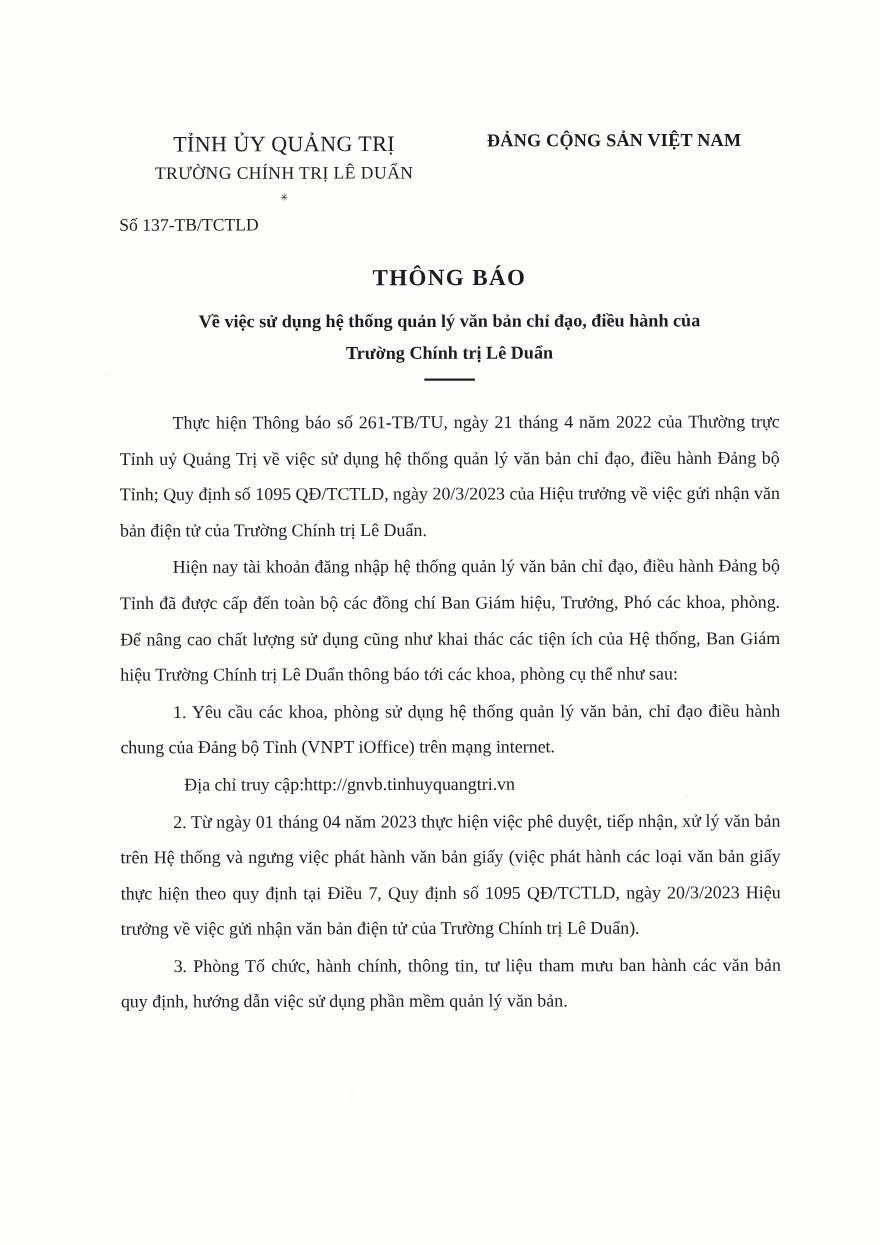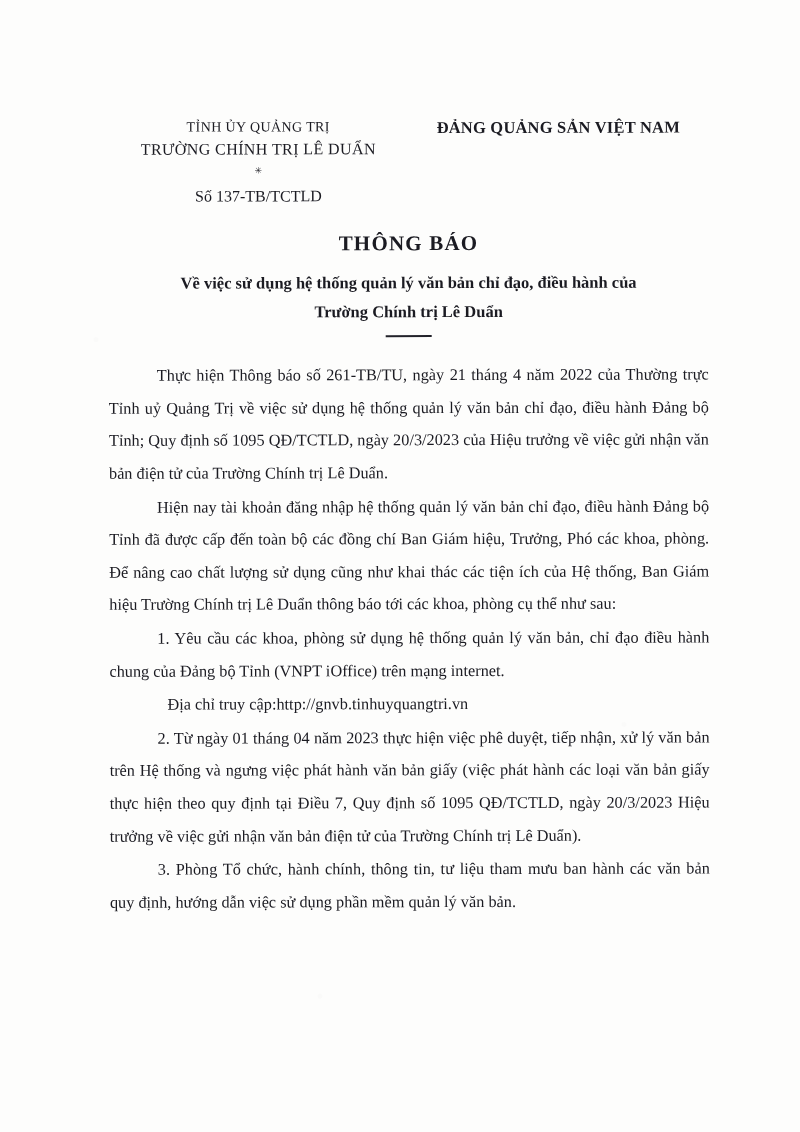--- a/index.html
+++ b/index.html
@@ -46,21 +46,21 @@
   .header-left {
     width: 300px;
     text-align: center;
   }
   .header-right {
     width: 300px;
     text-align: center;
     padding-top: 1px;
   }
   .org-line {
-    font-size: 14px;
+    font-size: 20px;
     letter-spacing: 0.4px;
     line-height: 1.45;
     white-space: nowrap;
   }
   .org-line.small {
     font-size: 16px;
   }
   .party-line {
     font-size: 16.5px;
     font-weight: bold;
@@ -74,21 +74,21 @@
     color: #2a2a30;
   }
   .meta-row {
     display: flex;
     align-items: baseline;
     justify-content: space-between;
     margin-top: 12px;
   }
   .doc-number {
     width: 300px;
-    text-align: center;
+    text-align: left;
     font-size: 16px;
   }
   .doc-number .num {
     border-bottom: 0;
     font-style: normal;
   }
   .place-date {
     width: 300px;
     text-align: center;
     font-size: 15.5px;
@@ -139,21 +139,21 @@
 <div class="page">
   <div class="content skew">
 
     <div class="header-row">
       <div class="header-left">
         <div class="org-line">TỈNH ỦY QUẢNG TRỊ</div>
         <div class="org-line small">TRƯỜNG CHÍNH TRỊ LÊ DUẨN</div>
         <div class="star">✳</div>
       </div>
       <div class="header-right">
-        <div class="party-line">ĐẢNG QUẢNG SẢN VIỆT NAM</div>
+        <div class="party-line">ĐẢNG CỘNG SẢN VIỆT NAM</div>
       </div>
     </div>
 
     <div class="meta-row">
       <div class="doc-number">
         <span>Số</span>
         <span class="num">137</span><span>-TB/TCTLD</span>
       </div>
     </div>
 

